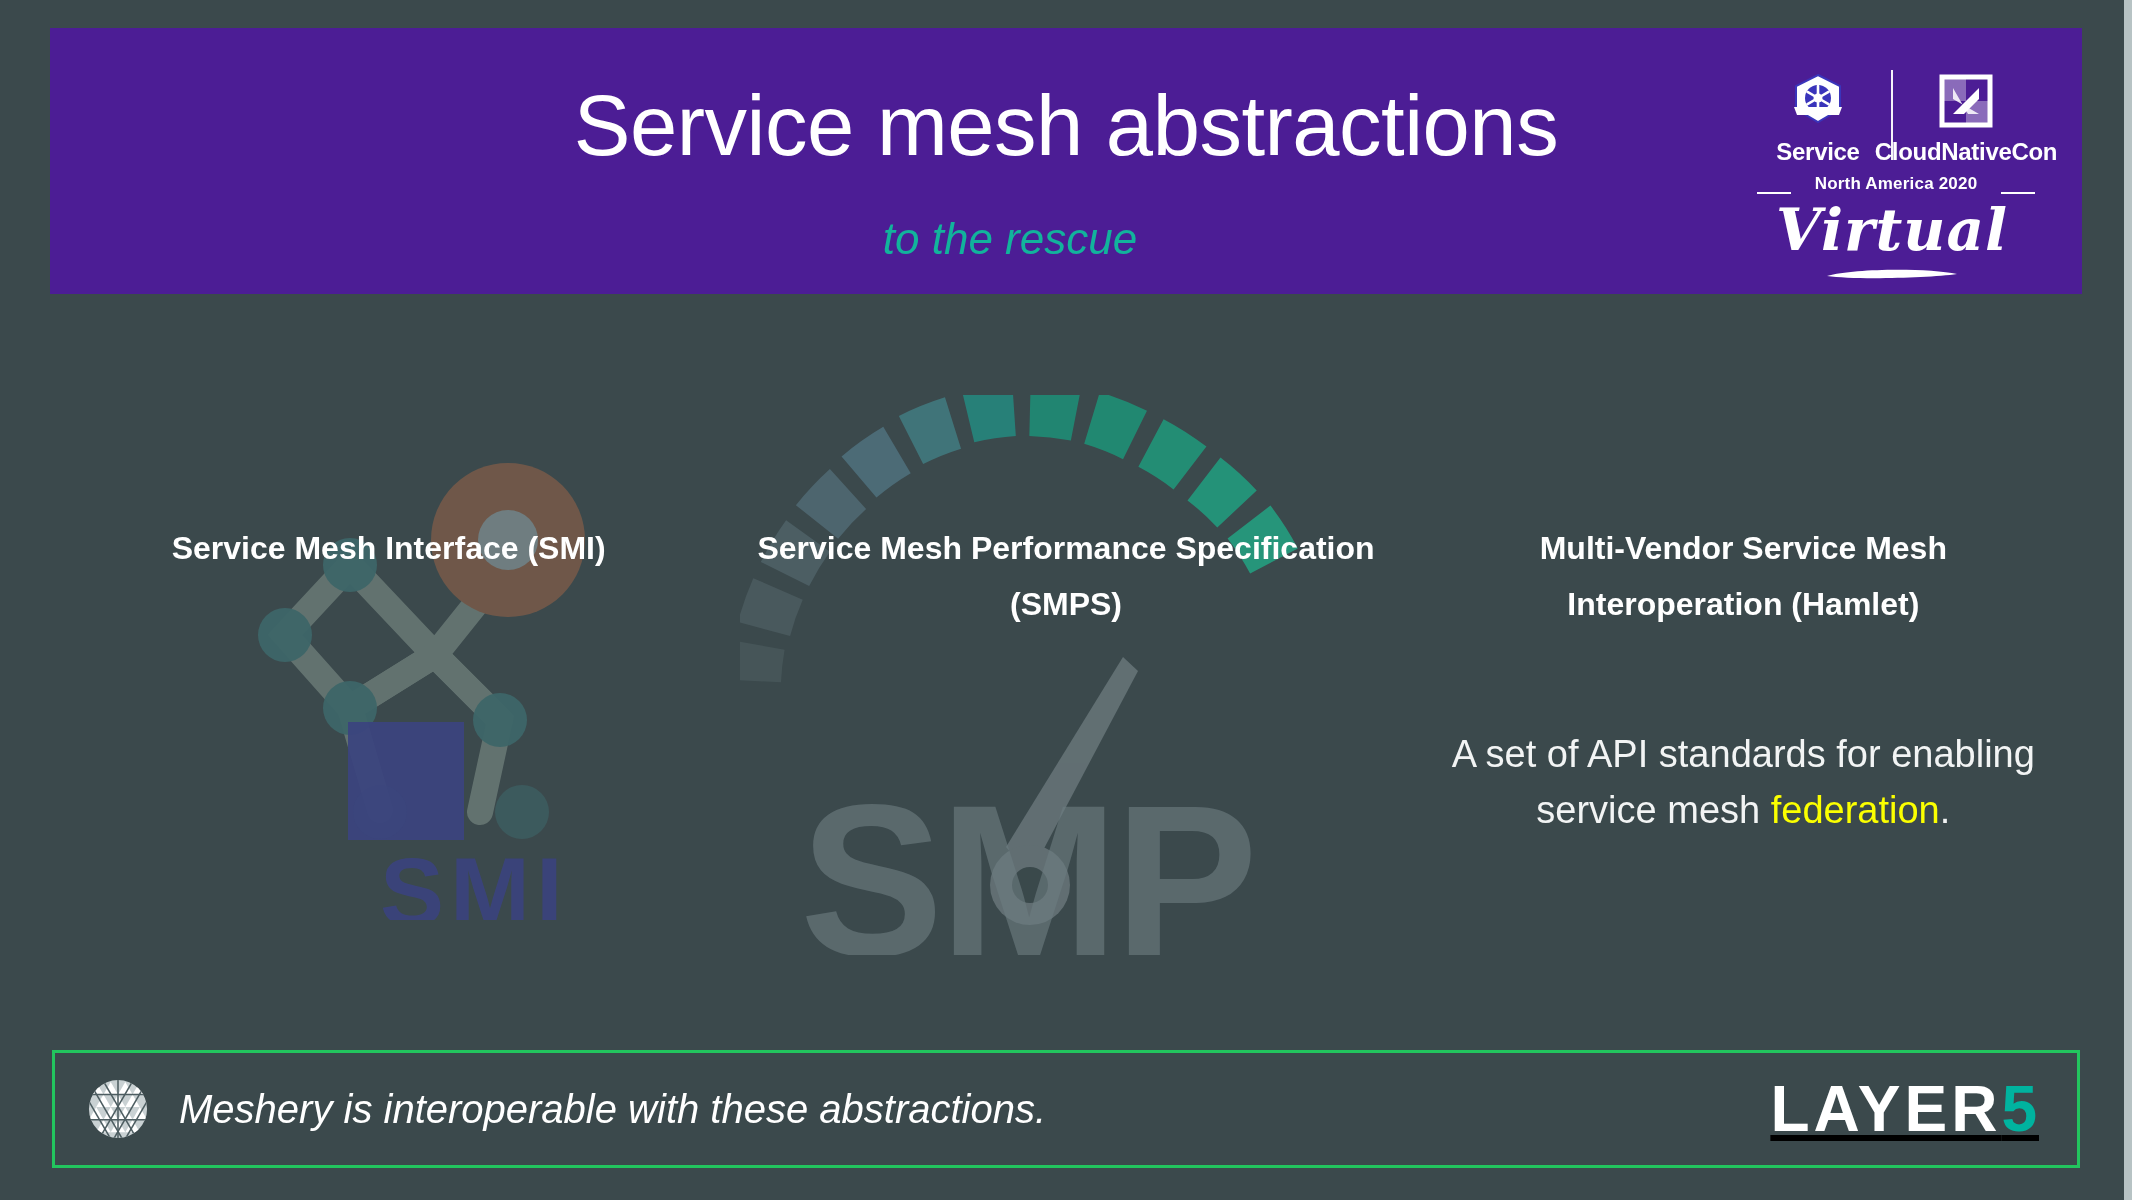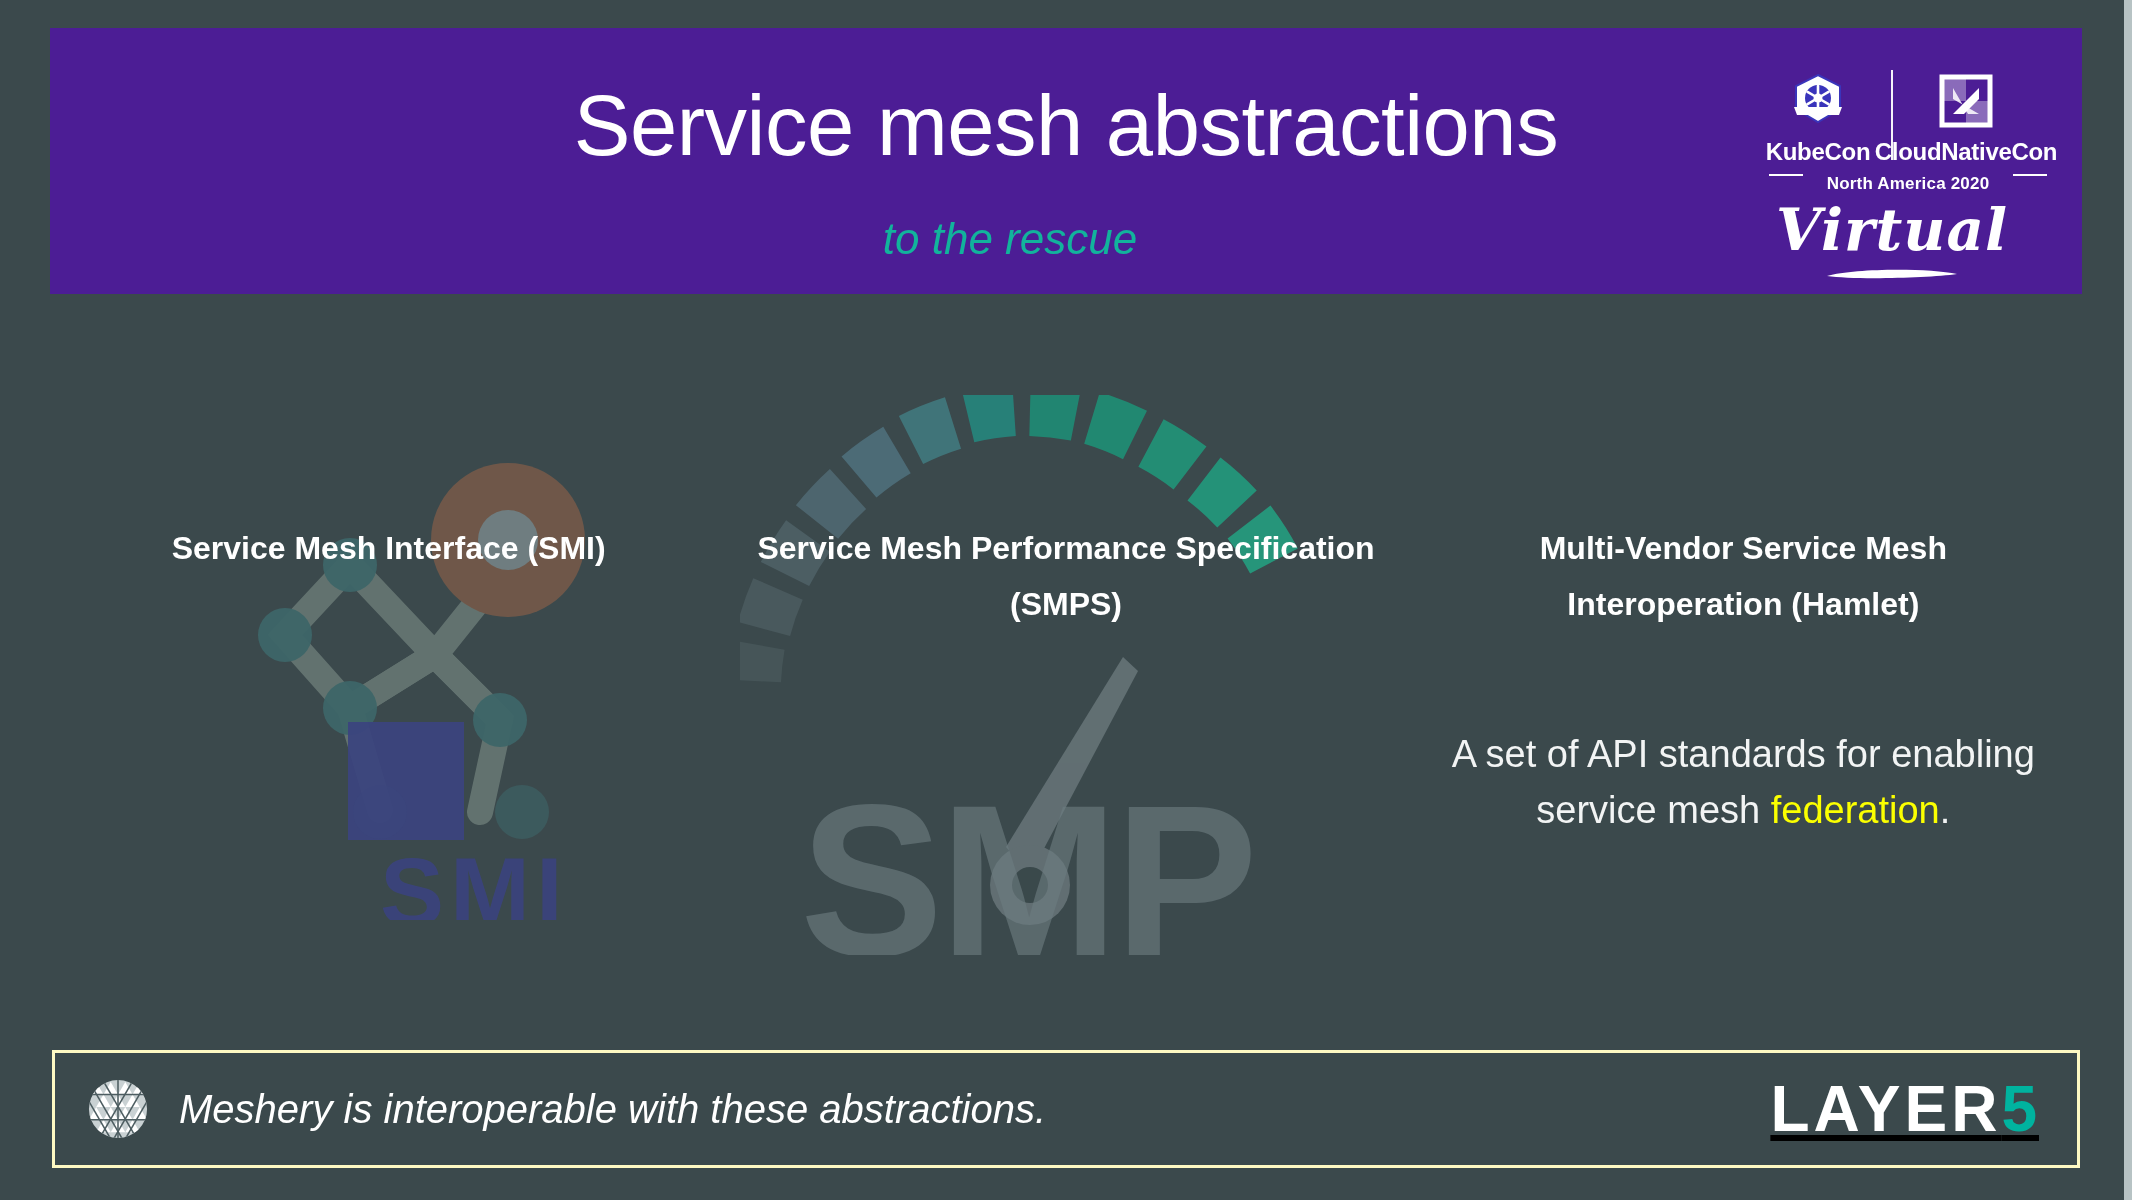--- a/index.html
+++ b/index.html
@@ -86,24 +86,24 @@
   }
   .kc-divider {
     width: 2px;
     height: 90px;
     background: #ffffff;
     margin: 0 8px;
     opacity: .95;
   }
   .kc-region {
     position: absolute;
-    left: 16px; top: 112px;
+    left: 4px; top: 112px;
     width: 290px;
     display: flex;
-    align-items: flex-start;
+    align-items: flex-end;
     justify-content: center;
     gap: 24px;
   }
   .kc-region .rule { height: 2px; width: 34px; background: #ffffff; }
   .kc-region-text {
     font-size: 17px;
     font-weight: bold;
     white-space: nowrap;
     letter-spacing: .2px;
   }
@@ -160,21 +160,21 @@
     margin: 0;
     padding-top: 94px;
   }
   .hl { color: #fbff00; }
 
   
   .footer {
     position: absolute;
     left: 52px; top: 1050px;
     width: 2028px; height: 118px;
-    border: 3px solid #fef9c3;
+    border: 3px solid #22c55e;
     box-sizing: border-box;
     display: flex;
     align-items: center;
   }
   .footer-logo {
     margin-left: 32px;
     width: 62px; height: 62px;
     flex: 0 0 auto;
   }
   .footer-text {
@@ -280,21 +280,21 @@
                 <line x1="29" y1="26" x2="29" y2="14"></line>
                 <line x1="29" y1="26" x2="39.5" y2="19.8"></line>
                 <line x1="29" y1="26" x2="39.5" y2="32.2"></line>
                 <line x1="29" y1="26" x2="29" y2="38"></line>
                 <line x1="29" y1="26" x2="18.5" y2="32.2"></line>
                 <line x1="29" y1="26" x2="18.5" y2="19.8"></line>
               </g>
               <path d="M5 35 L53 35 L50 43 L8 43 Z" fill="#ffffff"></path>
             </svg>
           </div>
-          <div class="kc-name">KubeCon</div>
+          <div class="kc-name">Service</div>
         </div>
 
         <div class="kc-divider"></div>
 
         <div class="kc-right">
           <div class="kc-mark">
             <svg width="58" height="58" viewBox="0 0 58 58">
               <rect x="5" y="5" width="48" height="48" fill="none" stroke="#ffffff" stroke-width="5"></rect>
               <rect x="5" y="5" width="24" height="24" fill="#ffffff" opacity=".35"></rect>
               <rect x="29" y="29" width="24" height="24" fill="#ffffff" opacity=".35"></rect>

